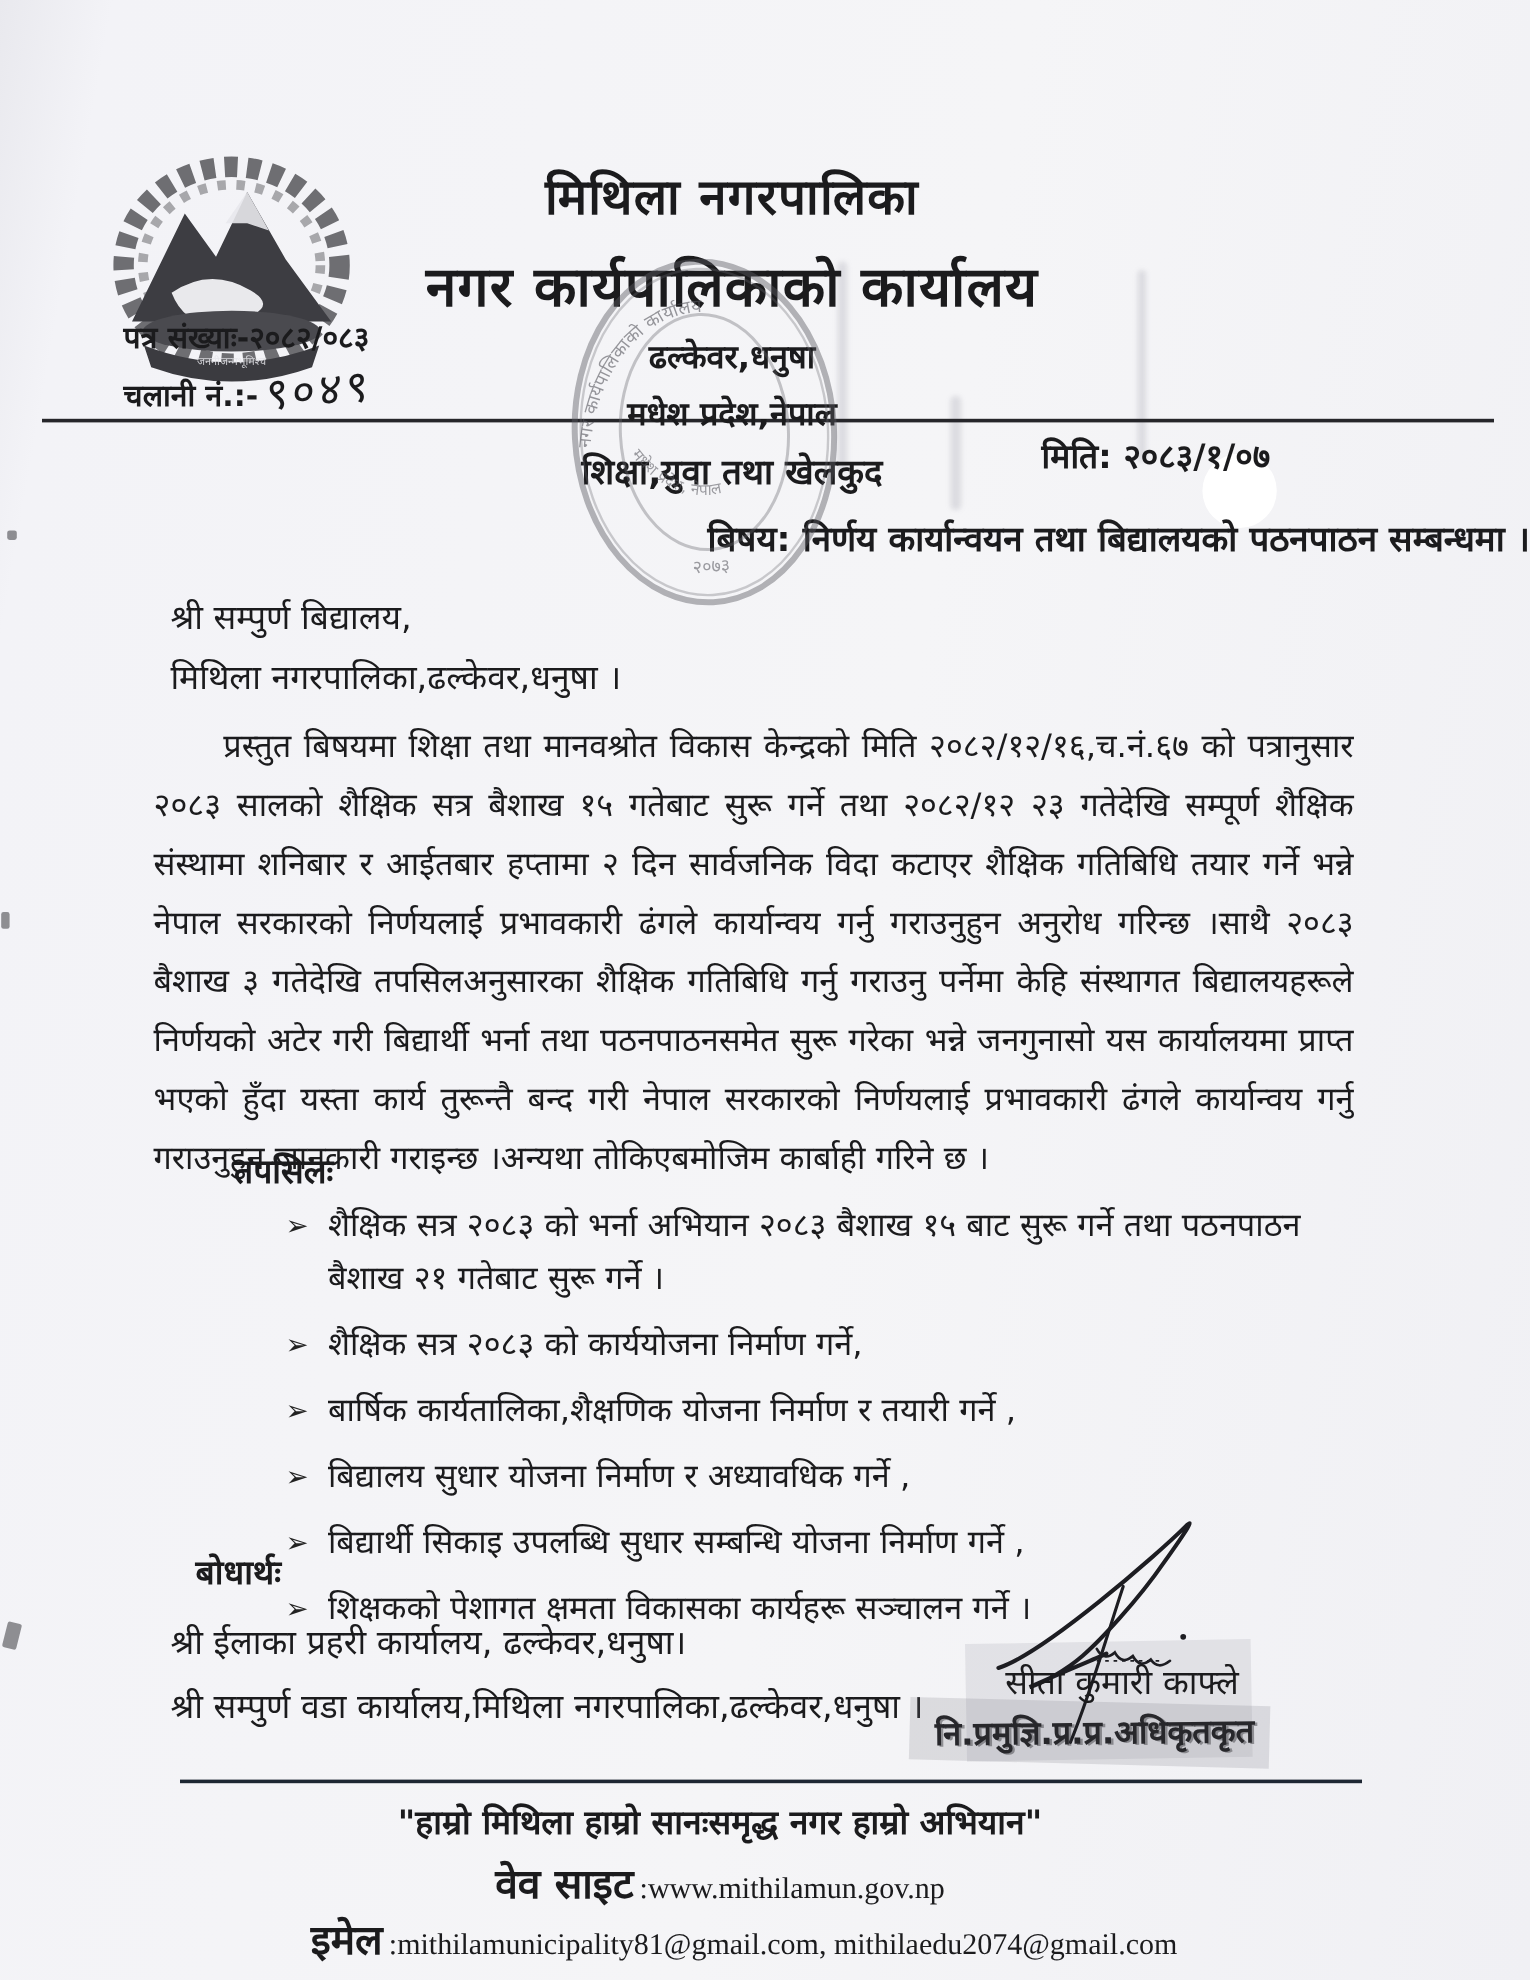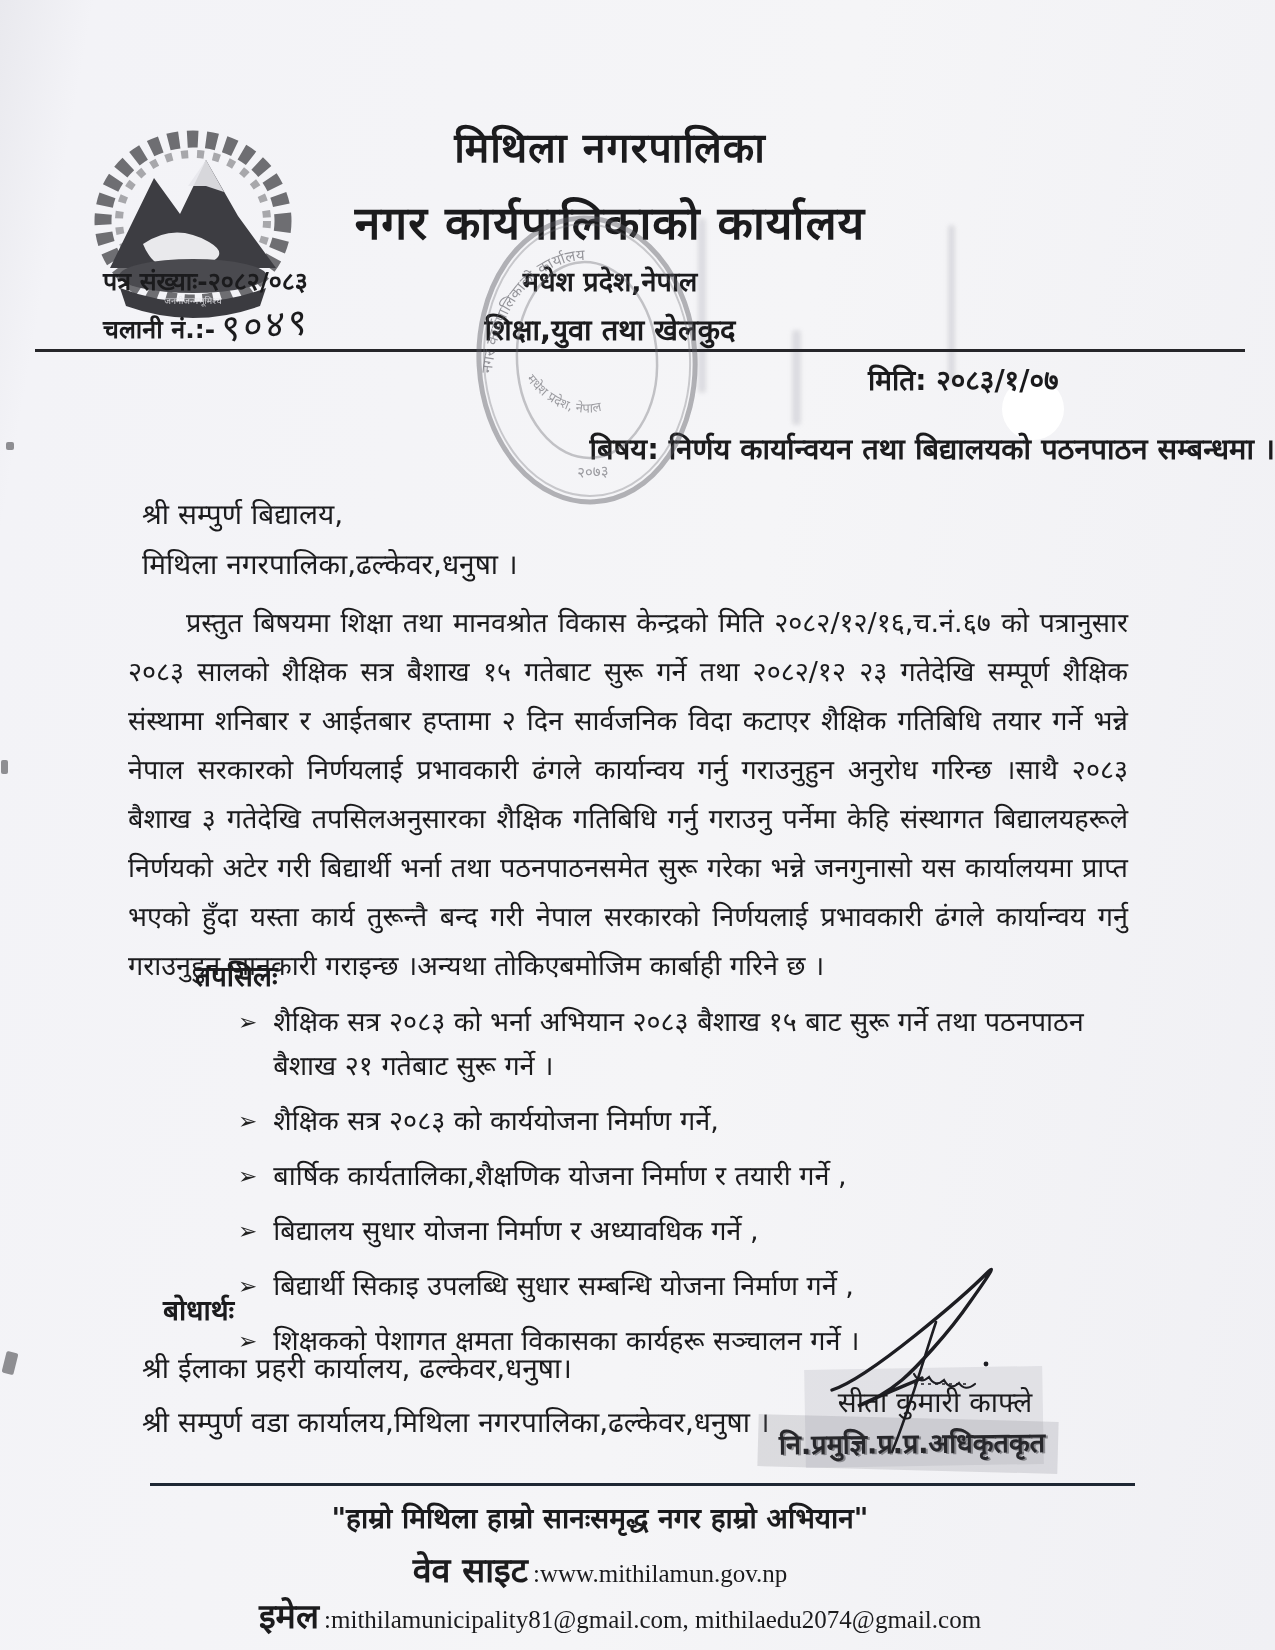--- a/index.html
+++ b/index.html
@@ -6,21 +6,21 @@
   html,body { background:#888; }
   .page {
     position:relative; width:1275px; height:1650px; margin:0 auto;
     background:linear-gradient(100deg,#e9e9ee 0%,#f3f3f7 6%,#f5f5f7 55%,#f0f0f4 100%);
     font-family:"DejaVu Sans",sans-serif; color:#1b1b1d; overflow:hidden;
   }
   .abs { position:absolute; }
   
   .emblem { left:88px; top:116px; width:210px; height:235px; }
   .titles { left:170px; top:118px; width:880px; text-align:center; z-index:2; }
-  .org-name { font-family:"DejaVu Serif",serif; font-size:41px; font-weight:700; letter-spacing:1px; }
+  .org-name { font-family:"DejaVu Serif",serif; font-size:41px; font-weight:700; letter-spacing:1px;margin-top:16px; }
   .office-name { font-family:"DejaVu Serif",serif; font-size:46px; font-weight:600; margin-top:16px; letter-spacing:1px; }
   .hline { font-size:27px; font-weight:700; margin-top:10px; }
   .hline.dept { font-size:29px; }
   .refs { left:103px; top:260px; font-size:25px; font-weight:600; line-height:44px; z-index:2; }
   .hand { display:inline-block; font-size:37px; font-weight:400; transform:rotate(-5deg) skewX(-8deg); letter-spacing:3px; padding-left:6px; }
   .stamp { left:462px; top:205px; width:250px; height:310px; opacity:.8; transform:rotate(-3deg); z-index:3; }
   .streak { background:rgba(95,95,110,.16); filter:blur(2px); border-radius:4px; }
   .rule-top { left:35px; top:349px; width:1210px; border-top:3px solid #26262a; }
   .date-line { left:868px; top:360px; font-size:28px; font-weight:600;text-align:right; }
   .white-spot { border-radius:50%; background:#ffffff; }
@@ -62,20 +62,21 @@
     <path d="M100,70 L118,44 L136,76 L118,70 Z" fill="#e8e8ec" opacity=".9"></path>
     <path d="M55,128 q32,-22 66,-2 q24,14 -8,24 q-44,14 -58,-22 Z" fill="#f2f2f5" opacity=".95"></path>
     <ellipse cx="105" cy="160" rx="74" ry="17" fill="#4a4a4f"></ellipse>
     <path d="M32,172 Q105,200 178,172 L172,190 Q105,214 38,190 Z" fill="#3b3b40"></path>
     <text x="105" y="188" text-anchor="middle" font-size="9" fill="#e5e5ea" opacity=".85">जननीजन्मभूमिश्च</text>
   </svg>
 
   <div class="abs titles">
     <div class="org-name">मिथिला नगरपालिका</div>
     <div class="office-name">नगर कार्यपालिकाको कार्यालय</div>
+    <div class="hline">ढल्केवर,धनुषा</div>
     <div class="hline">मधेश प्रदेश,नेपाल</div>
     <div class="hline dept">शिक्षा,युवा तथा खेलकुद</div>
   </div>
 
   <div class="abs refs">
     <div>पत्र संख्याः-२०८२/०८३</div>
     <div>
       <span>चलानी नं.:-</span><span class="hand">९०४९</span>
     </div>
   </div>

